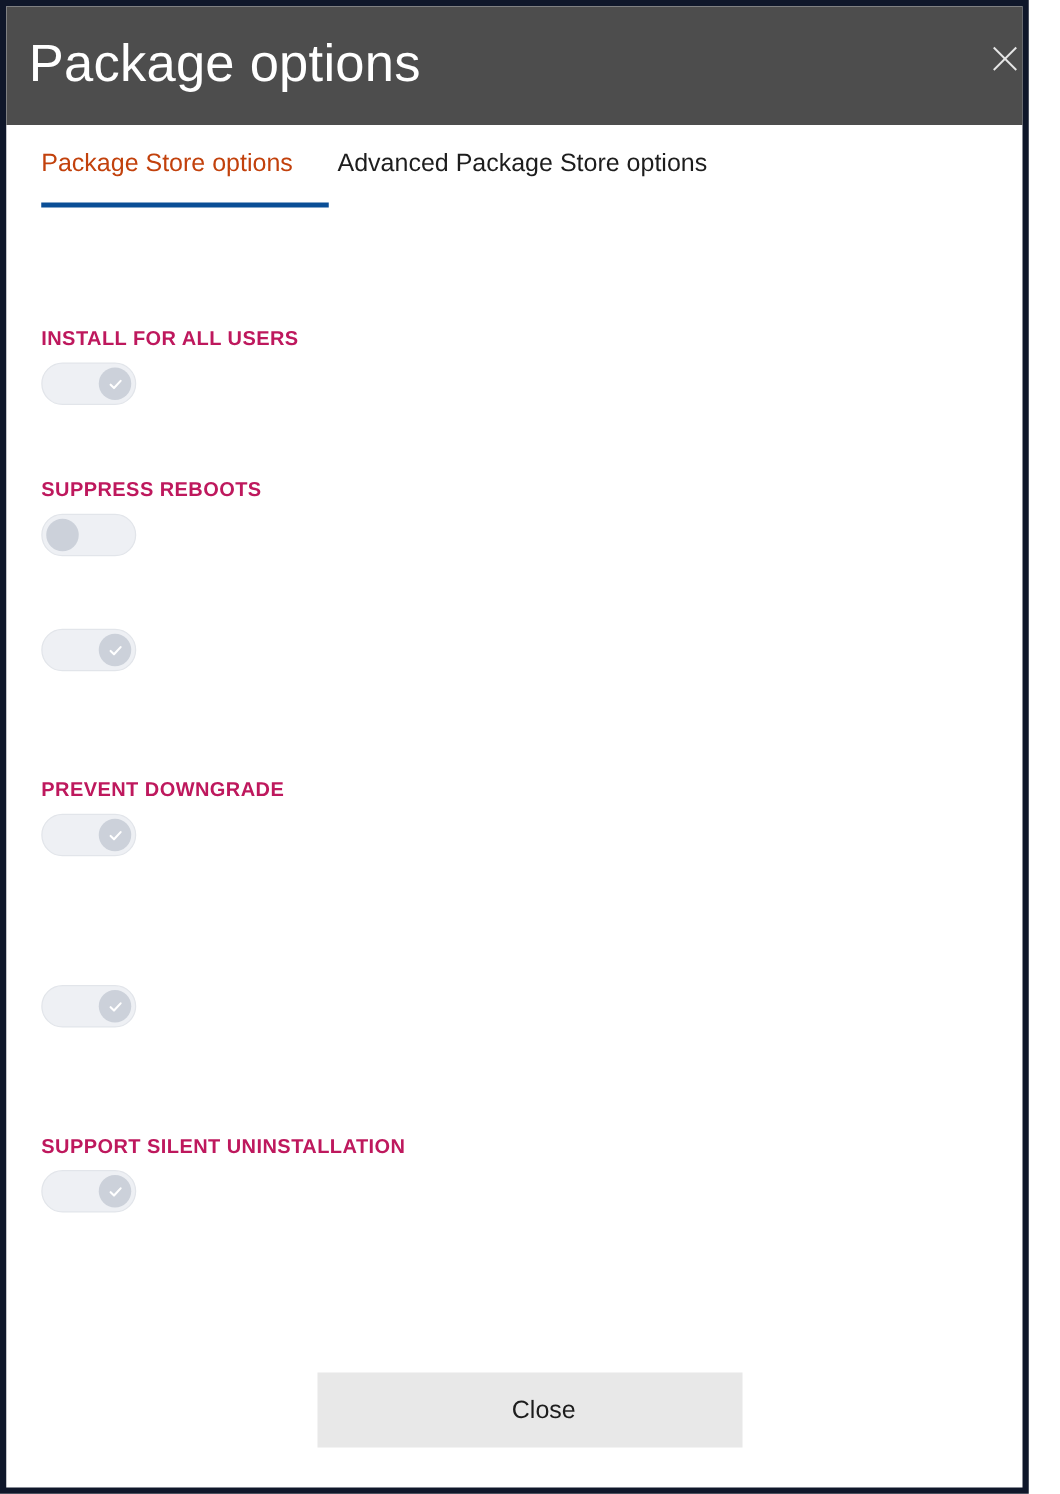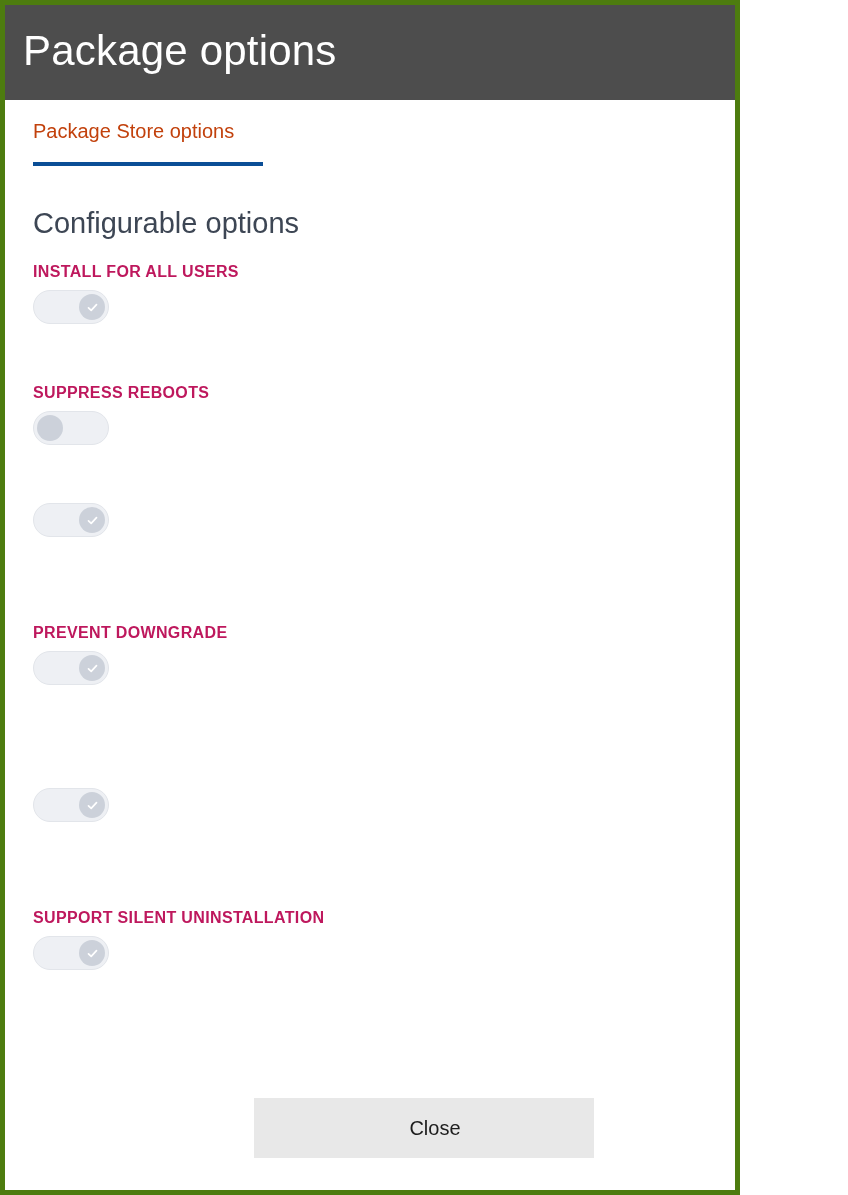--- a/index.html
+++ b/index.html
@@ -12,24 +12,24 @@
     width: 848px;
     height: 1195px;
     overflow: hidden;
     font-family: "Liberation Sans", sans-serif;
   }
 
   .window {
     position: absolute;
     left: 0;
     top: 0;
-    width: 740px;
+    width: 823px;
     height: 1195px;
     box-sizing: border-box;
-    border: 5px solid #4d7c0f;
+    border: 5px solid #0f172a;
     background: #ffffff;
     overflow: hidden;
   }
 
   
   .titlebar {
     position: absolute;
     left: 0;
     top: 0;
     width: 838px;
@@ -190,26 +190,26 @@
     <div class="close-btn">
       <svg width="22" height="22" viewBox="0 0 22 22" aria-hidden="true">
         <line x1="2" y1="2" x2="20" y2="20" stroke="#e6e6e6" stroke-width="1.6"></line>
         <line x1="20" y1="2" x2="2" y2="20" stroke="#e6e6e6" stroke-width="1.6"></line>
       </svg>
     </div>
   </div>
 
   <div class="tabs">
     <div class="tab tab-0 active">Package Store options</div>
+    <div class="tab tab-1">Advanced Package Store options</div>
     <div class="tab-underline"></div>
   </div>
 
   <div class="content">
 
-    <div class="section-heading" style="top: 35px;">Configurable options</div>
 
     <div class="option" style="top: 92px;">
       <div class="option-label">INSTALL FOR ALL USERS</div>
       <div class="toggle on">
         <span class="knob">
           <svg width="13" height="13" viewBox="0 0 13 13" aria-hidden="true">
             <polyline points="2.5,6.8 5.2,9.4 10.5,3.7" fill="none" stroke="#ffffff" stroke-width="1.7" stroke-linecap="round" stroke-linejoin="round"></polyline>
           </svg>
         </span>
       </div>

